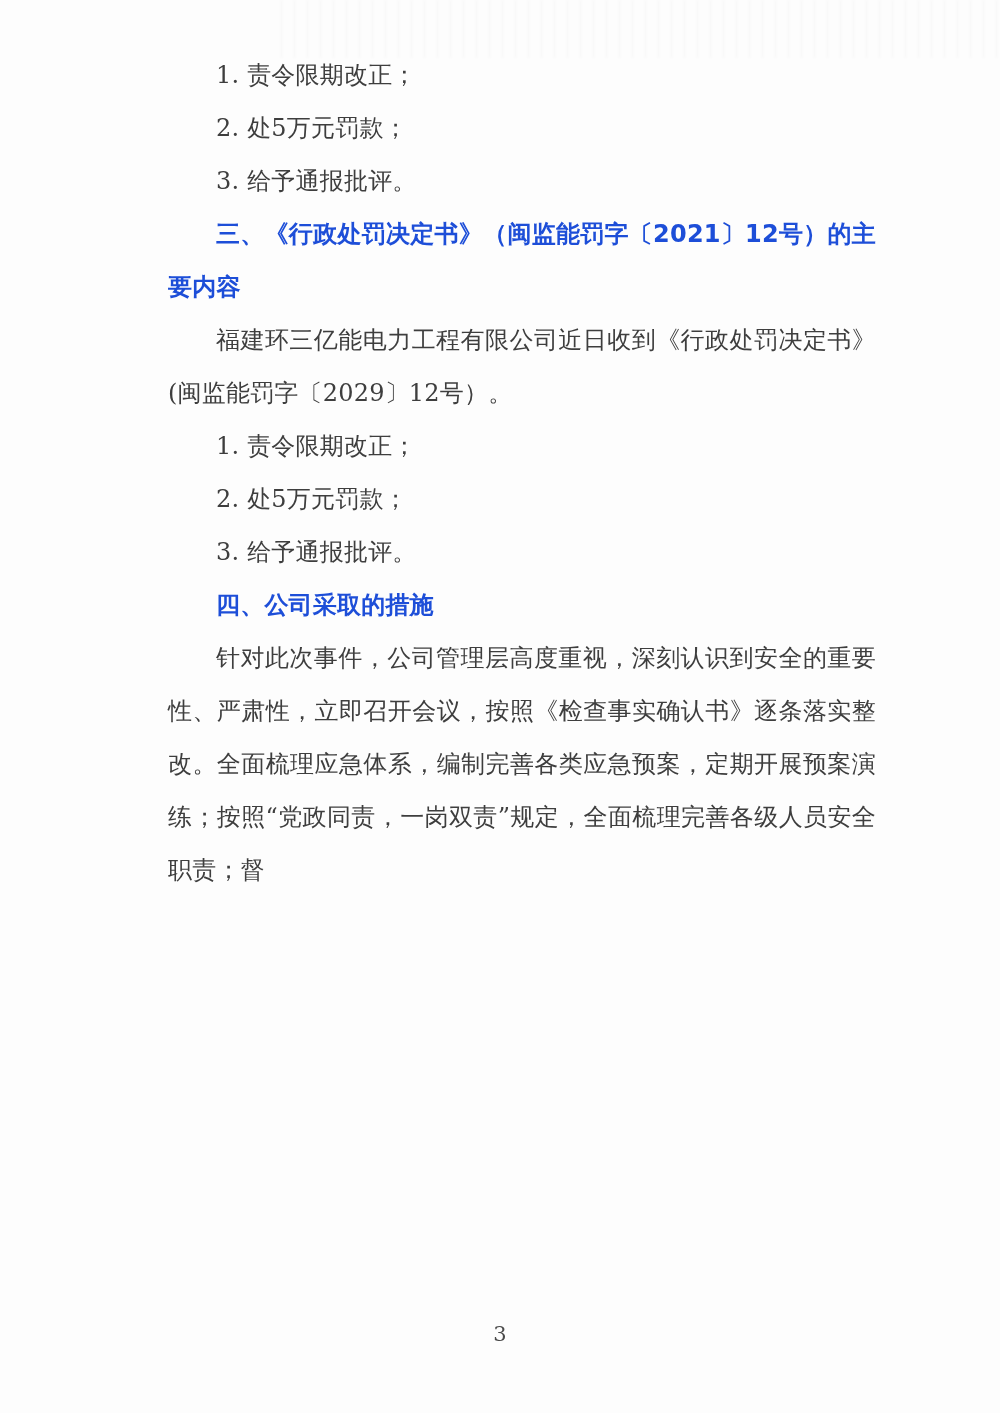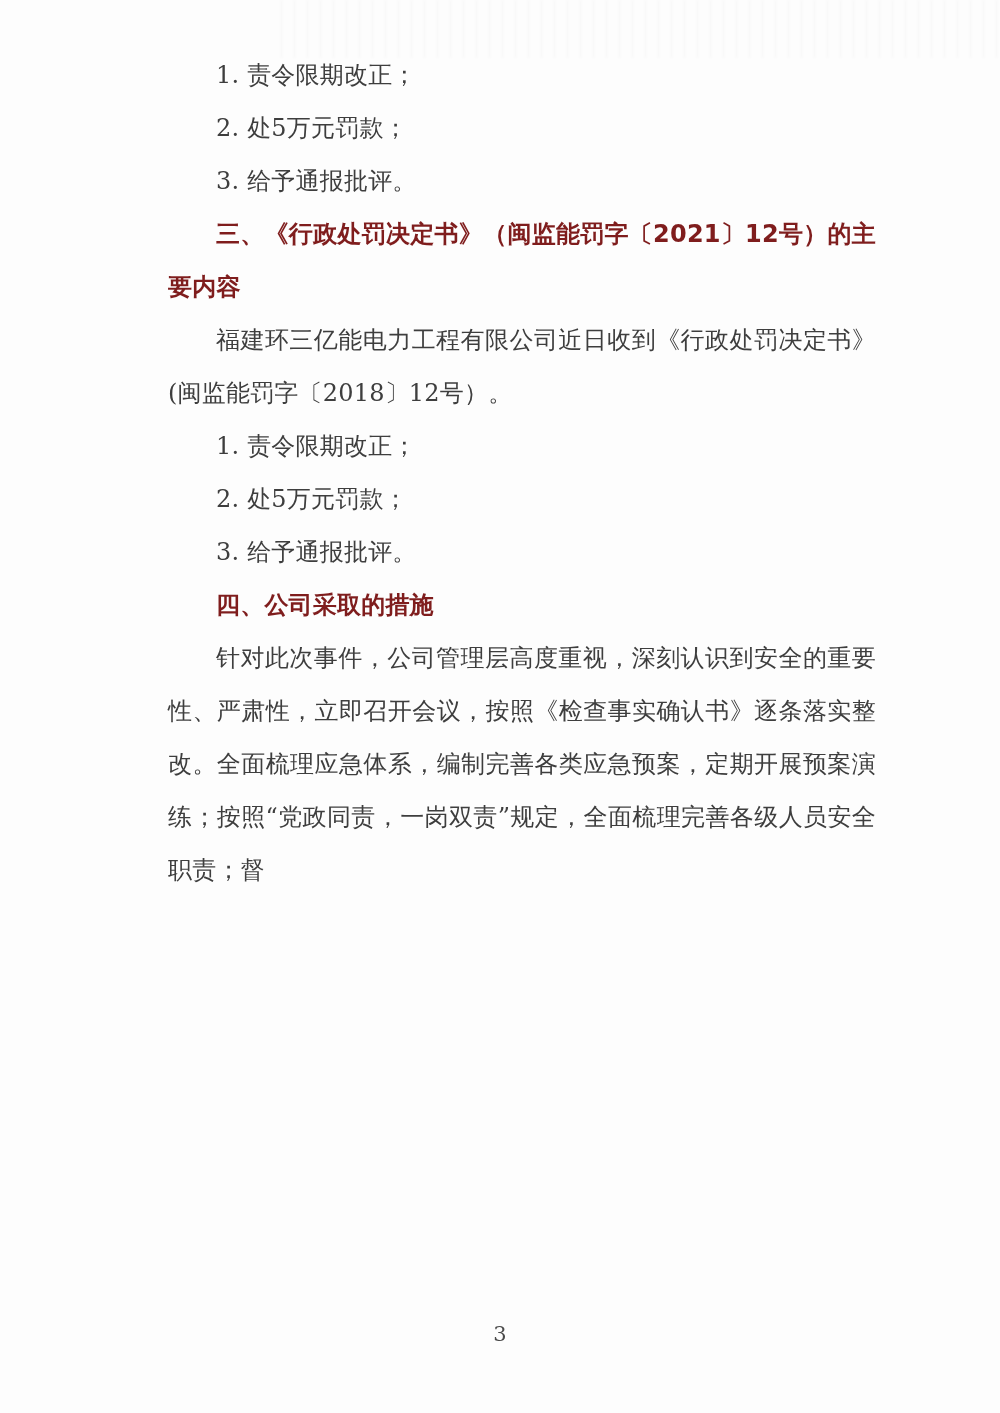--- a/index.html
+++ b/index.html
@@ -53,21 +53,21 @@
   }
   .list-item {
     text-indent: 2em;
     text-align: left;
   }
   .heading {
     text-indent: 2em;
     text-align: justify;
     font-weight: bold;
     font-family: "DejaVu Sans", "Liberation Sans", sans-serif;
-    color: #7f1d1d;
+    color: #1d4ed8;
   }
   .page-number {
     position: absolute;
     left: 0;
     top: 1320px;
     width: 100%;
     text-align: center;
     font-size: 21px;
     line-height: 28px;
     color: #4a4a4a;
@@ -79,21 +79,21 @@
 
 <div class="page">
 
   <div class="ghost-top"></div>
 
   <div class="content">
     <p class="list-item">1. 责令限期改正；</p>
     <p class="list-item">2. 处5万元罚款；</p>
     <p class="list-item">3. 给予通报批评。</p>
     <p class="heading">三、《行政处罚决定书》（闽监能罚字〔2021〕12号）的主要内容</p>
-    <p class="para">福建环三亿能电力工程有限公司近日收到《行政处罚决定书》(闽监能罚字〔2018〕12号）。</p>
+    <p class="para">福建环三亿能电力工程有限公司近日收到《行政处罚决定书》(闽监能罚字〔2029〕12号）。</p>
     <p class="list-item">1. 责令限期改正；</p>
     <p class="list-item">2. 处5万元罚款；</p>
     <p class="list-item">3. 给予通报批评。</p>
     <p class="heading">四、公司采取的措施</p>
     <p class="para">针对此次事件，公司管理层高度重视，深刻认识到安全的重要性、严肃性，立即召开会议，按照《检查事实确认书》逐条落实整改。全面梳理应急体系，编制完善各类应急预案，定期开展预案演练；按照“党政同责，一岗双责”规定，全面梳理完善各级人员安全职责；督</p>
   </div>
 
   <div class="page-number">3</div>
 
 </div>

